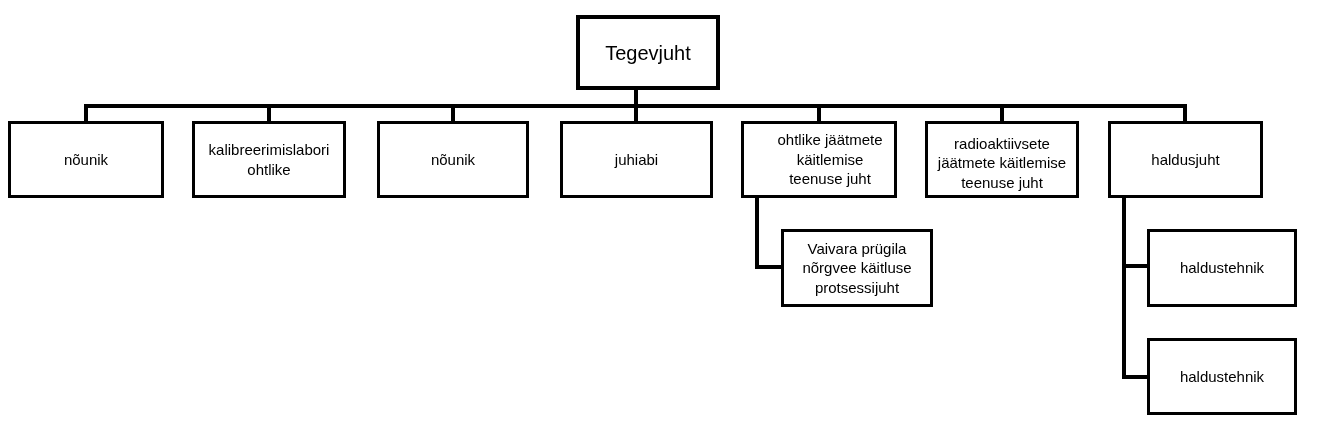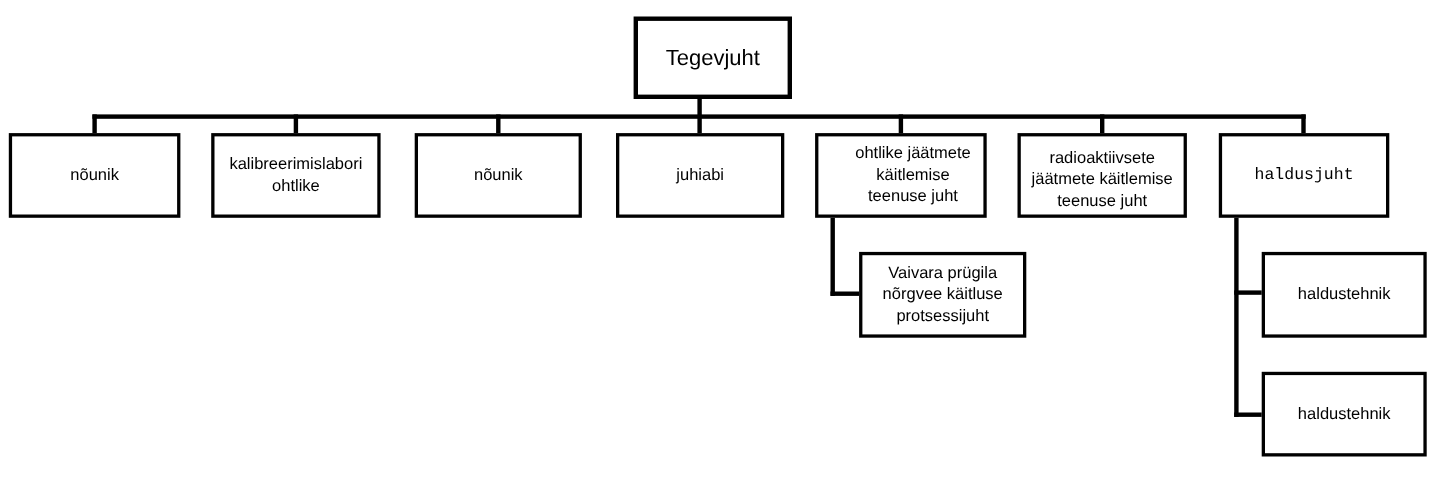--- a/index.html
+++ b/index.html
@@ -38,21 +38,21 @@
     background: #000000;
   }
   
   .n-root  { left: 560px;  top: 15px;  width: 144px; height: 75px; margin-left: 16px; }
   .n-c1    { left: 8px;    top: 121px; width: 156px; height: 77px; }
   .n-c2    { left: 192px;  top: 121px; width: 154px; height: 77px; }
   .n-c3    { left: 377px;  top: 121px; width: 152px; height: 77px; }
   .n-c4    { left: 560px;  top: 121px; width: 153px; height: 77px; }
   .n-c5    { left: 741px;  top: 121px; width: 156px; height: 77px; padding-left: 28px; }
   .n-c6    { left: 925px;  top: 121px; width: 154px; height: 77px; align-items: flex-end; }
-  .n-c7    { left: 1108px; top: 121px; width: 155px; height: 77px; font-family: Liberation Mono, monospace; }
+  .n-c7    { left: 1108px; top: 121px; width: 155px; height: 77px; }
   .n-g1    { left: 781px;  top: 229px; width: 152px; height: 78px; }
   .n-g2    { left: 1147px; top: 229px; width: 150px; height: 78px; }
   .n-g3    { left: 1147px; top: 338px; width: 150px; height: 77px; }
   
   .c-root-stem { left: 634px;  top: 88px;  width: 4px;    height: 36px; }
   .c-hline     { left: 84px;   top: 104px; width: 1103px; height: 4px;  }
   .c-drop1     { left: 84px;   top: 104px; width: 4px;    height: 19px; }
   .c-drop2     { left: 267px;  top: 104px; width: 4px;    height: 19px; }
   .c-drop3     { left: 451px;  top: 104px; width: 4px;    height: 19px; }
   .c-drop5     { left: 817px;  top: 104px; width: 4px;    height: 19px; }

